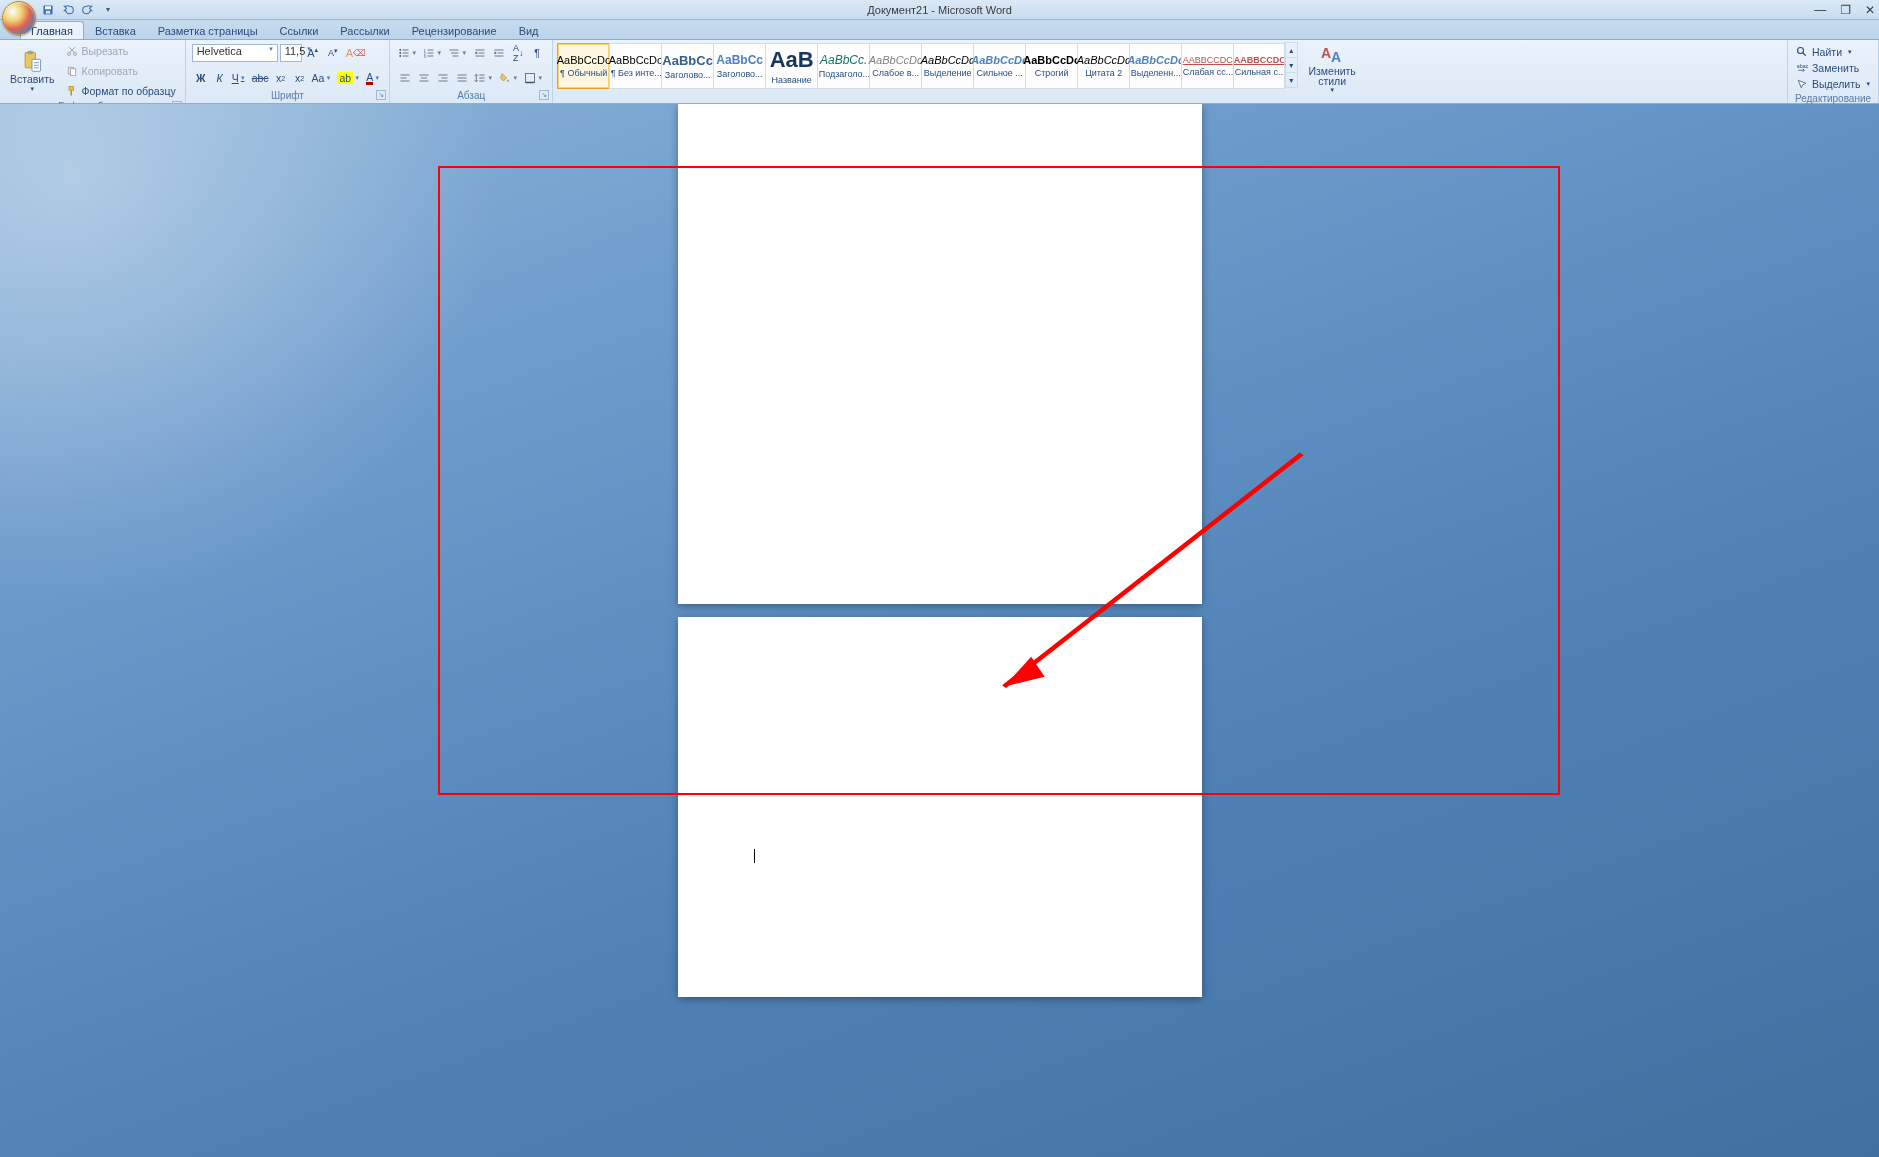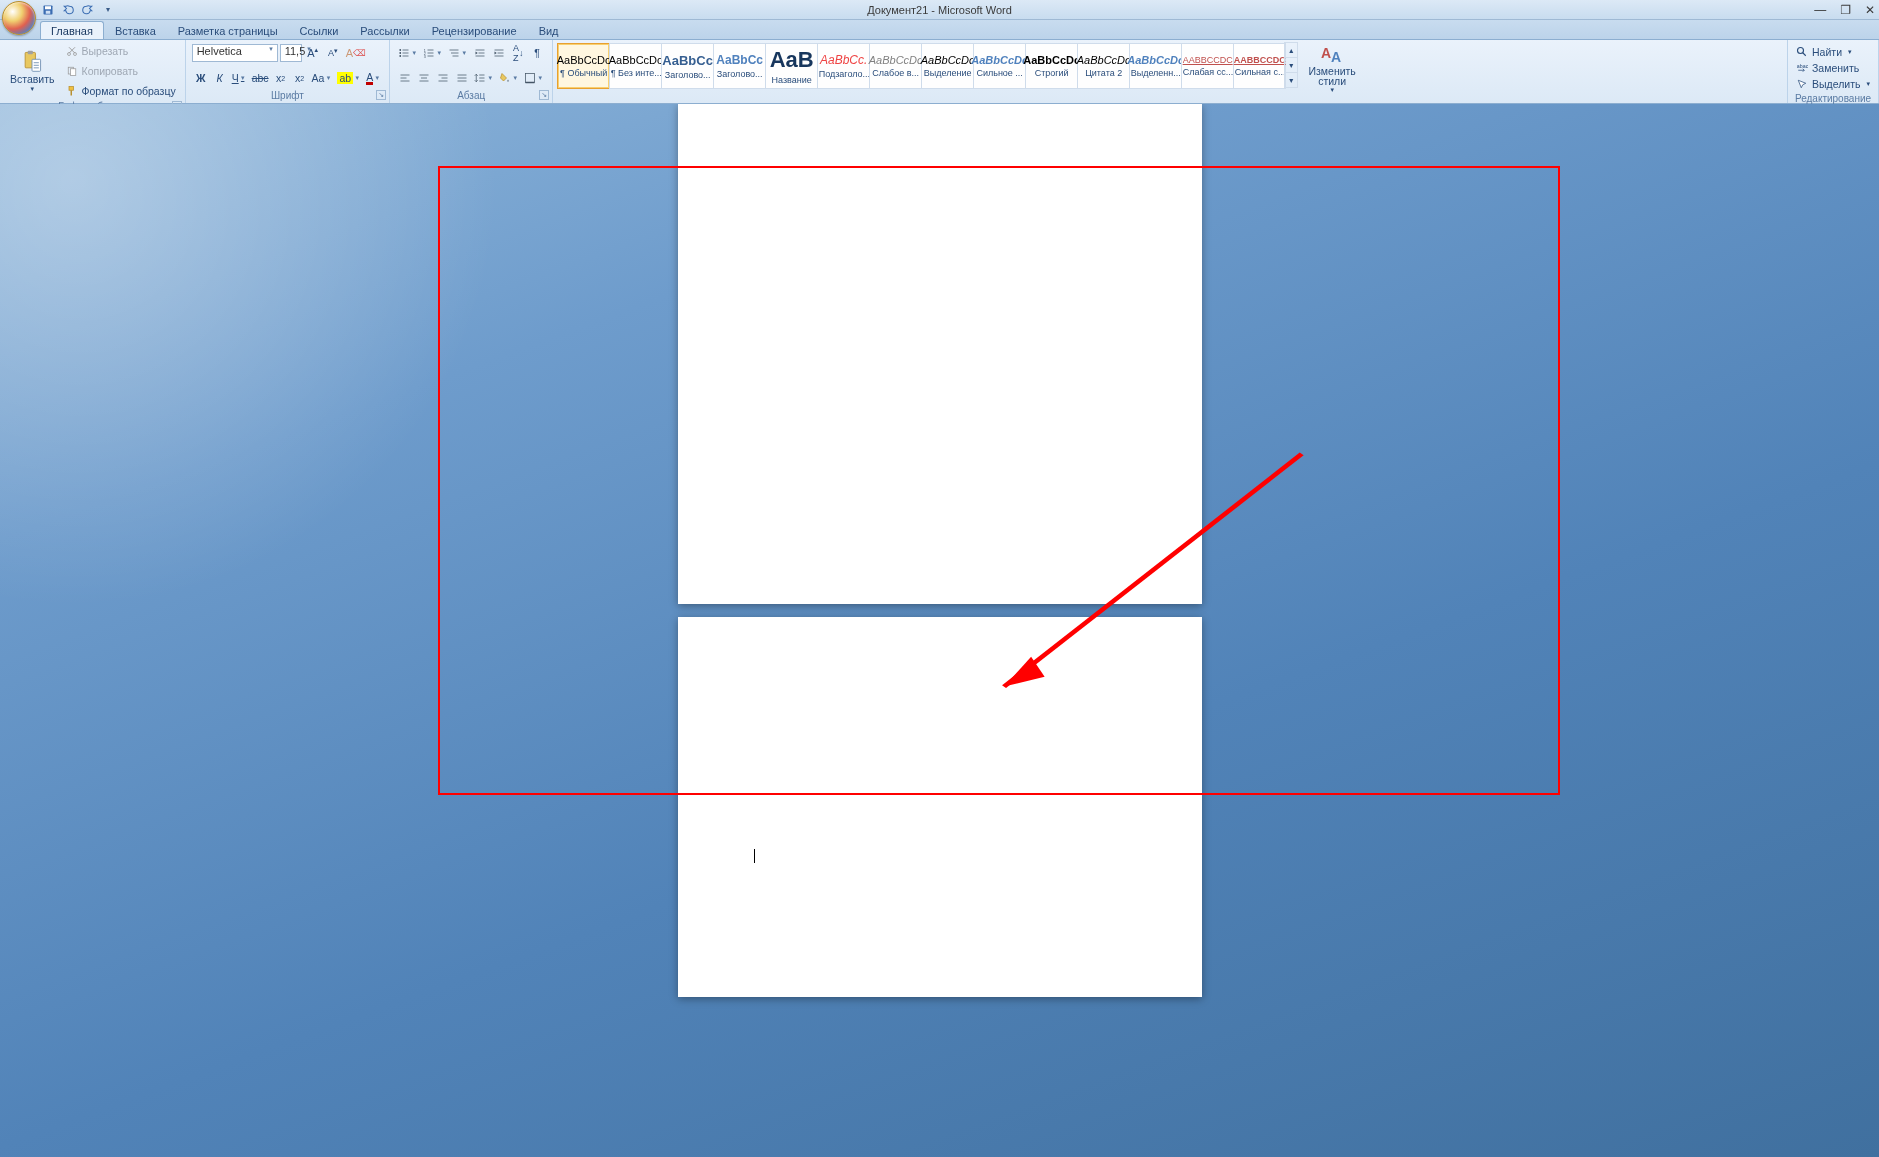--- a/index.html
+++ b/index.html
@@ -31,21 +31,21 @@
   box-shadow: 0 1px 2px rgba(0,0,0,.3), inset 0 1px 2px rgba(255,255,255,.6);
   cursor:pointer;
 }
 
 
 .tabs {
   height: 20px;
   background: linear-gradient(#c8dcef,#bcd3ea);
   display:flex;
   align-items:flex-end;
-  padding-left: 40px;
+  padding-left: 20px;
   font-size: 11px;
   border-bottom: 1px solid #8caed0;
 }
 .tab {
   padding: 3px 10px 2px;
   color:#2a4d7b;
   cursor:pointer;
   border: 1px solid transparent;
   border-bottom:none;
 }
@@ -420,21 +420,21 @@
           </div>
           <div class="style-tile">
             <div class="sample" style="color:#4f81bd;font-weight:bold;font-size:12px">AaBbCc</div>
             <div class="lbl">Заголово...</div>
           </div>
           <div class="style-tile">
             <div class="sample" style="color:#17365d;font-weight:bold;font-size:22px">AaB</div>
             <div class="lbl">Название</div>
           </div>
           <div class="style-tile">
-            <div class="sample" style="color:#ef4444;font-style:italic;font-size:12px">AaBbCc.</div>
+            <div class="sample" style="color:#0f766e;font-style:italic;font-size:12px">AaBbCc.</div>
             <div class="lbl">Подзаголо...</div>
           </div>
           <div class="style-tile">
             <div class="sample" style="color:#808080;font-style:italic">AaBbCcDc</div>
             <div class="lbl">Слабое в...</div>
           </div>
           <div class="style-tile">
             <div class="sample" style="color:#000;font-style:italic">AaBbCcDc</div>
             <div class="lbl">Выделение</div>
           </div>

